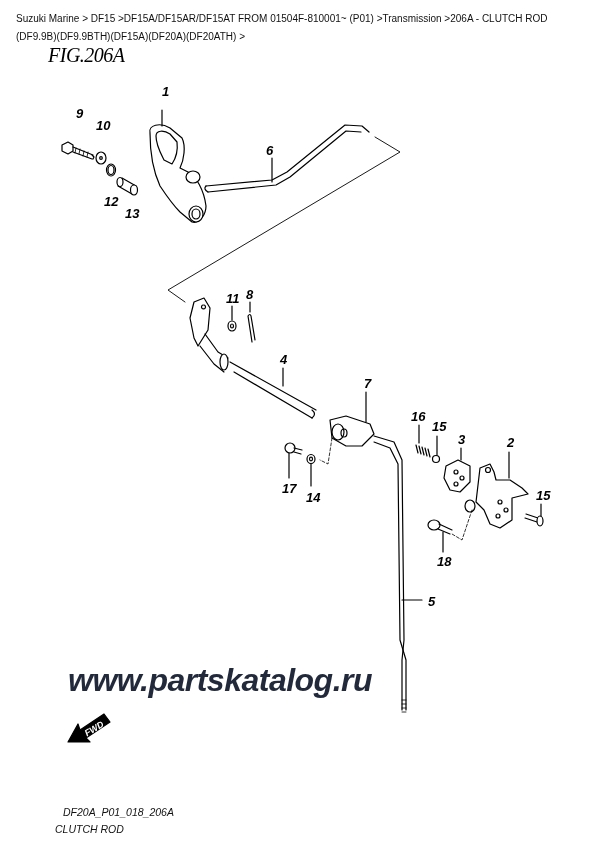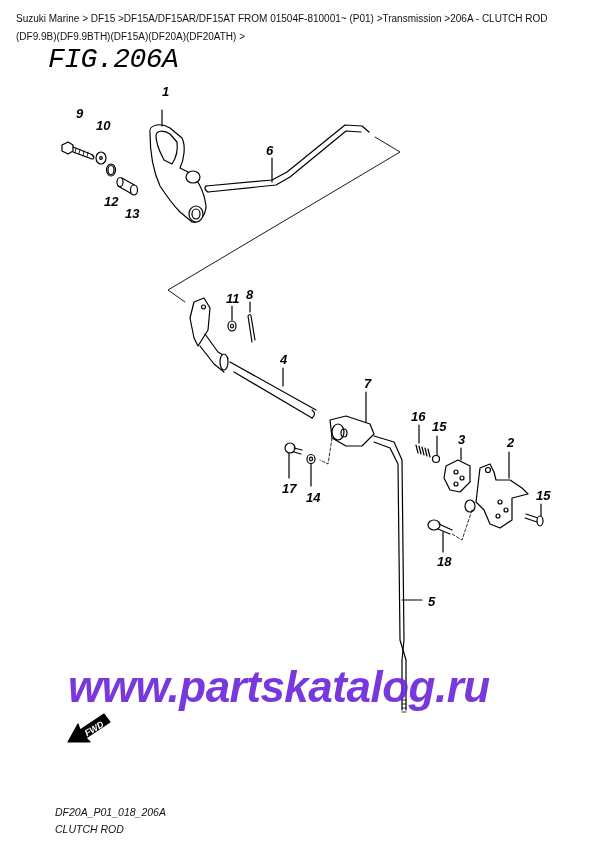--- a/index.html
+++ b/index.html
@@ -1,26 +1,26 @@
 <!DOCTYPE html>
 <html><head>
 <meta charset="utf-8">
 <style>
   html, body { margin:0; padding:0; background:#ffffff; }
   body { width:600px; height:848px; position:relative; overflow:hidden; font-family:"Liberation Sans", sans-serif; color:#000; }
   .crumb { position:absolute; left:16px; font-size:10px; line-height:14px; color:#111; white-space:nowrap; }
   .crumb-1 { top:12px; }
   .crumb-2 { top:30px; }
   .crumb span[data-interactable="true"] { cursor:pointer; }
-  .fig-title { position:absolute; left:48px; top:44px; font-size:28px; font-style:italic; font-family:Liberation Mono, monospace; letter-spacing:-0.5px; }
+  .fig-title { position:absolute; left:48px; top:44px; font-size:20px; font-style:italic; font-family:Liberation Serif, serif; letter-spacing:-0.5px; }
   svg.diagram { position:absolute; left:0; top:0; }
   .callout { font-family:"Liberation Sans", sans-serif; font-style:italic; font-weight:bold; font-size:13px; fill:#000; }
-  .watermark { position:absolute; left:68px; top:662px; font-family:"Liberation Sans", sans-serif; font-weight:bold; font-style:italic; font-size:44px; color:#6d28d9; opacity:0.92; letter-spacing:-0.5px; white-space:nowrap; }
+  .watermark { position:absolute; left:68px; top:662px; font-family:"Liberation Sans", sans-serif; font-weight:bold; font-style:italic; font-size:32px; color:#0f172a; opacity:0.92; letter-spacing:-0.5px; white-space:nowrap; }
   .footer { position:absolute; left:55px; font-style:italic; font-size:10.5px; color:#111; }
-  .footer-code { top:806px; }
+  .footer-code { top:806px;margin-left:8px; }
   .footer-name { top:823px;font-style:italic; }
 </style>
 </head>
 <body>
 
 <div class="crumb crumb-1" data-interactable="false">
   <span data-interactable="true">Suzuki Marine</span><span data-interactable="false"> &gt; </span><span data-interactable="true">DF15</span><span data-interactable="false"> &gt;</span><span data-interactable="true">DF15A/DF15AR/DF15AT FROM 01504F-810001~ (P01)</span><span data-interactable="false"> &gt;</span><span data-interactable="true">Transmission</span><span data-interactable="false"> &gt;</span><span data-interactable="false">206A - CLUTCH ROD</span>
 </div>
 <div class="crumb crumb-2" data-interactable="false">(DF9.9B)(DF9.9BTH)(DF15A)(DF20A)(DF20ATH) &gt;</div>
 

